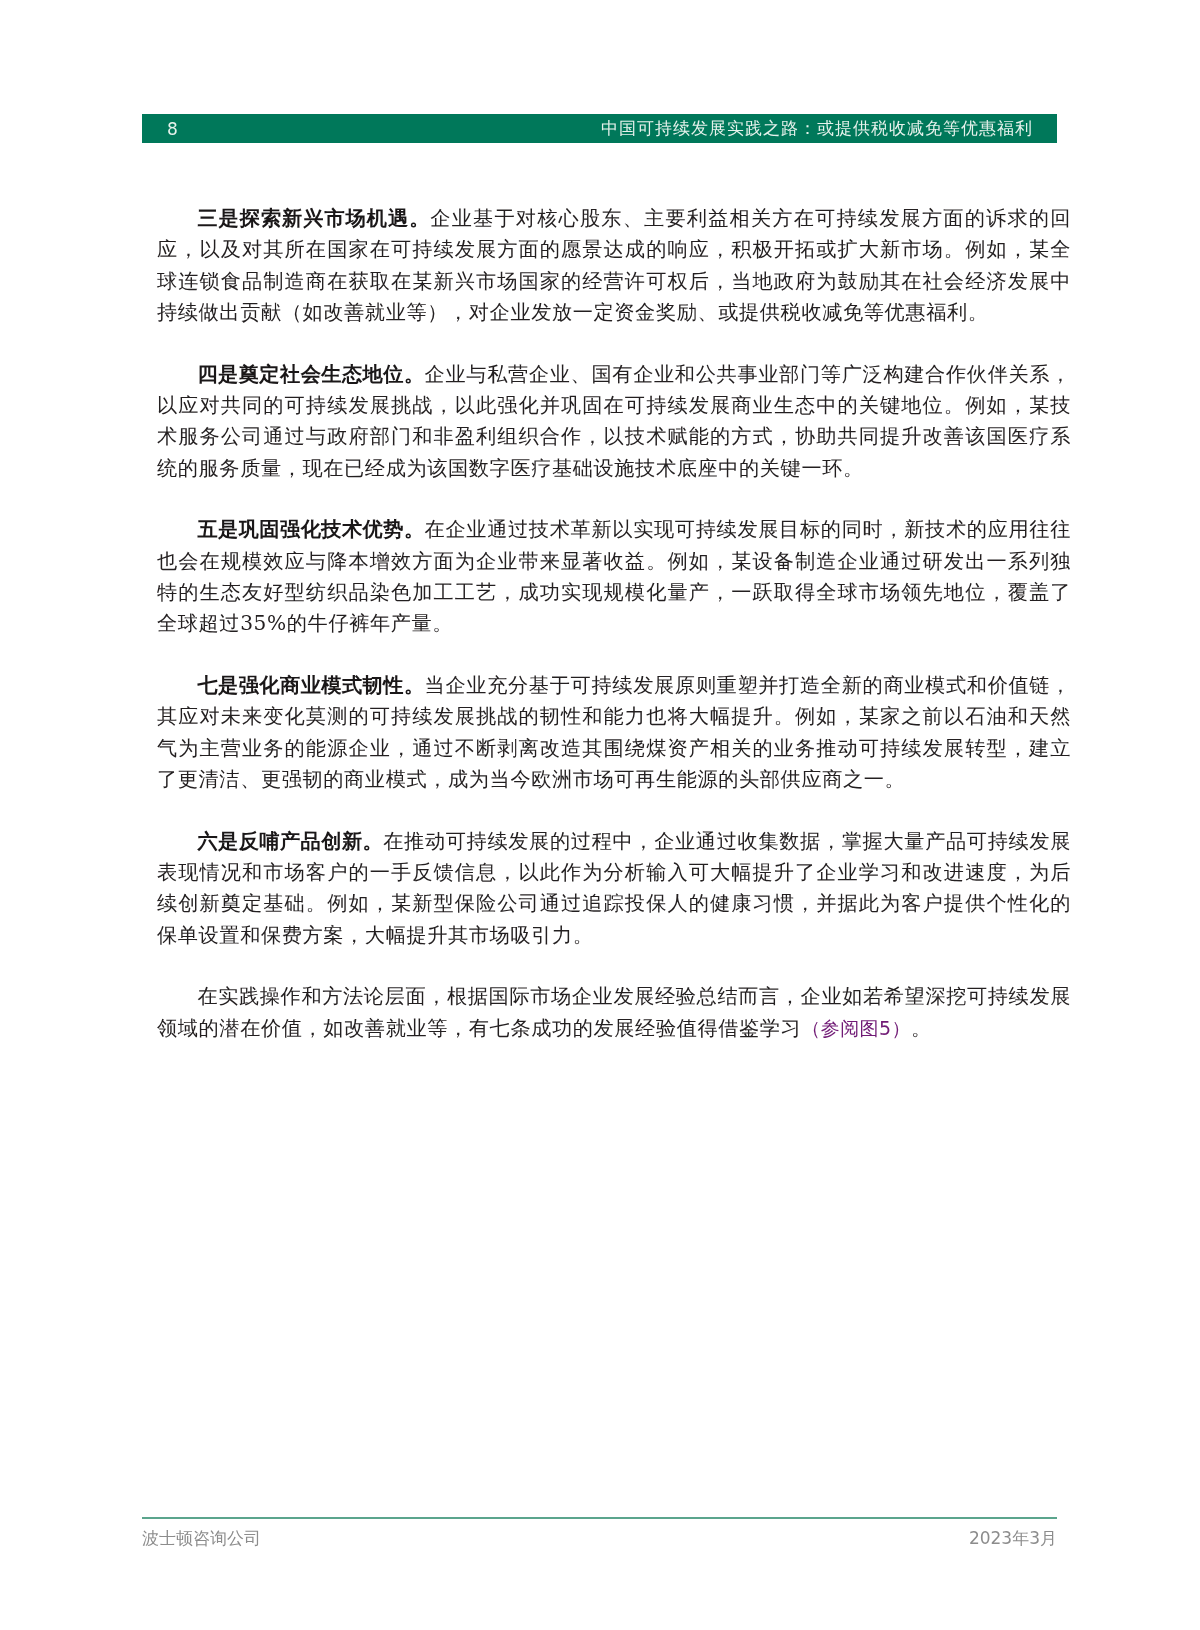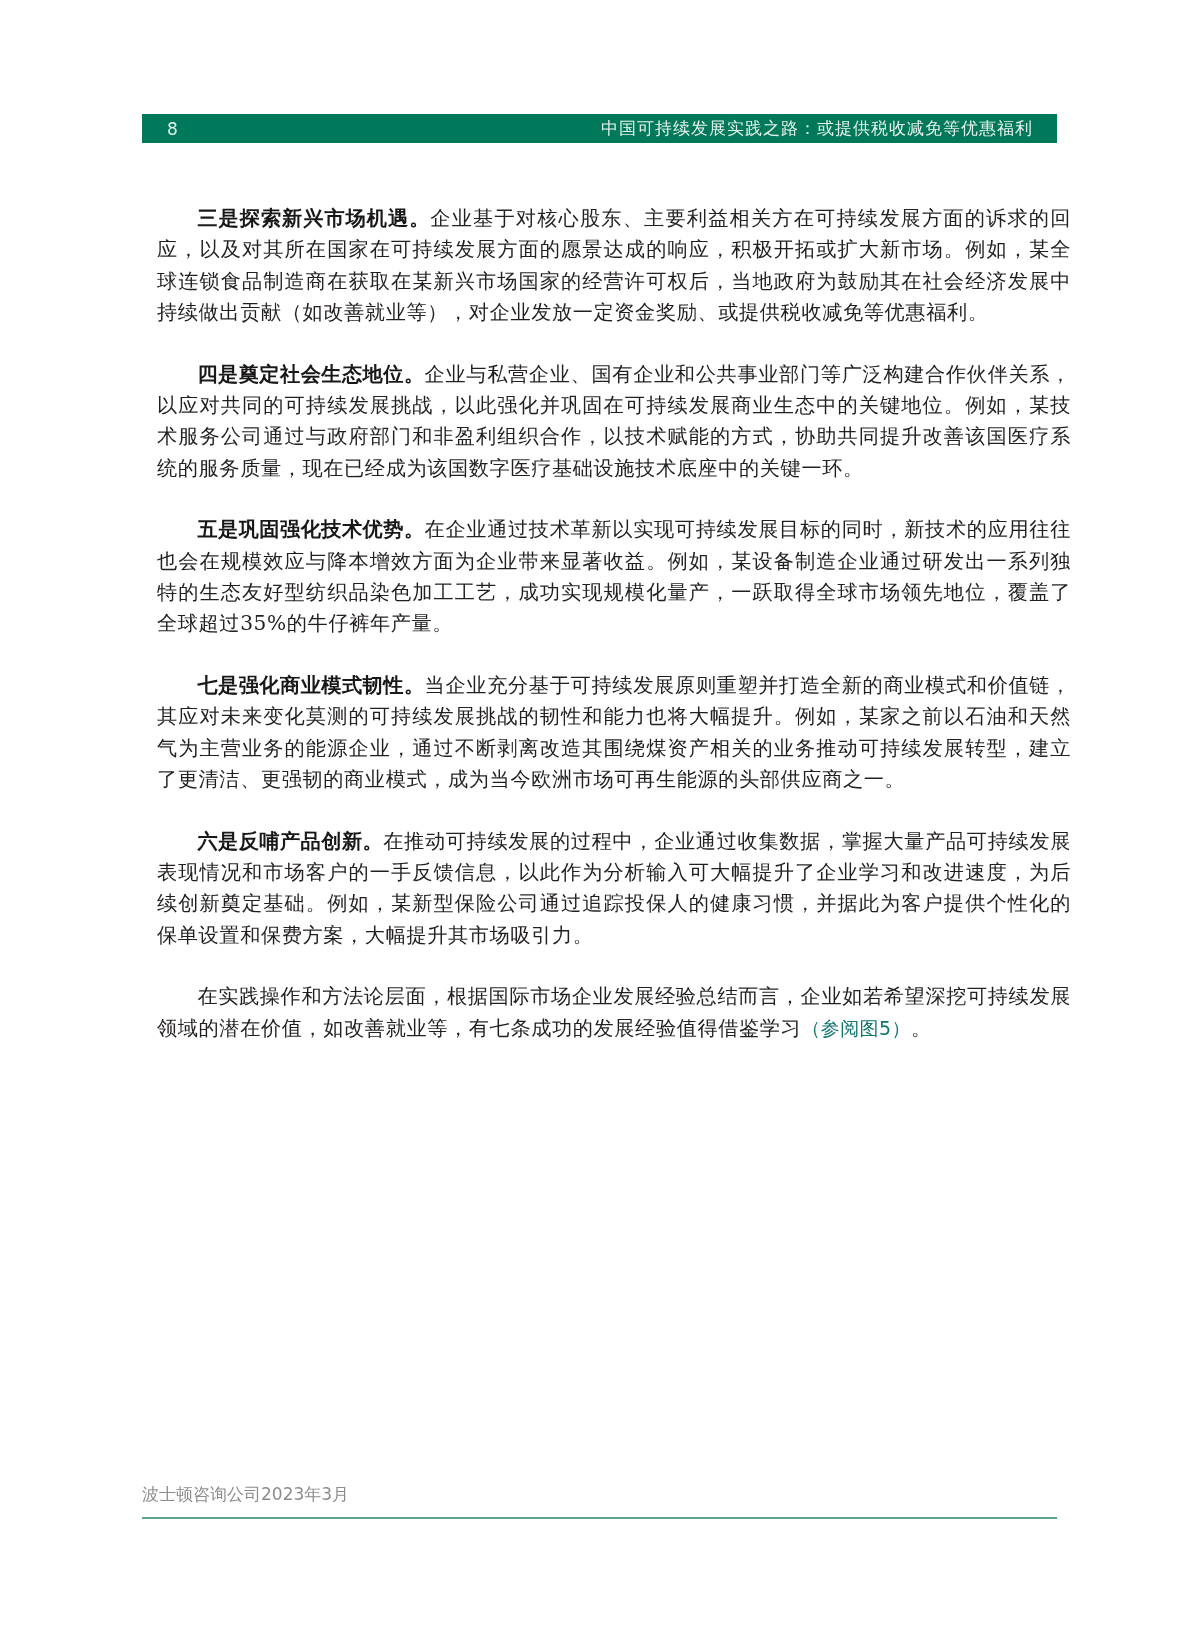--- a/index.html
+++ b/index.html
@@ -53,41 +53,41 @@
     text-indent: 2em;
   }
   .para strong {
     font-weight: bold;
     color: #1a1718;
   }
   .para-lead strong {
     letter-spacing: 0.4px;
   }
   .ref-link {
-    color: #0f766e;
+    color: #701a75;
     font-family: "DejaVu Sans", "Liberation Sans", sans-serif;
     font-size: 19px;
     letter-spacing: 0.4px;
     cursor: pointer;
   }
   .footer-rule {
     position: absolute;
     left: 142px;
     top: 1517px;
     width: 915px;
     height: 2px;
     background: #5ba58d;
   }
   .footer {
     position: absolute;
     left: 142px;
-    top: 1483px;
+    top: 1527px;
     width: 915px;
     display: flex;
-    justify-content: flex-start;
+    justify-content: space-between;
     color: #8c8c8c;
     font-family: "DejaVu Sans", "Liberation Sans", sans-serif;
     font-size: 17px;
   }
 </style>
 </head>
 <body>
 
 <div class="header-band">
   <span class="page-number">8</span>

